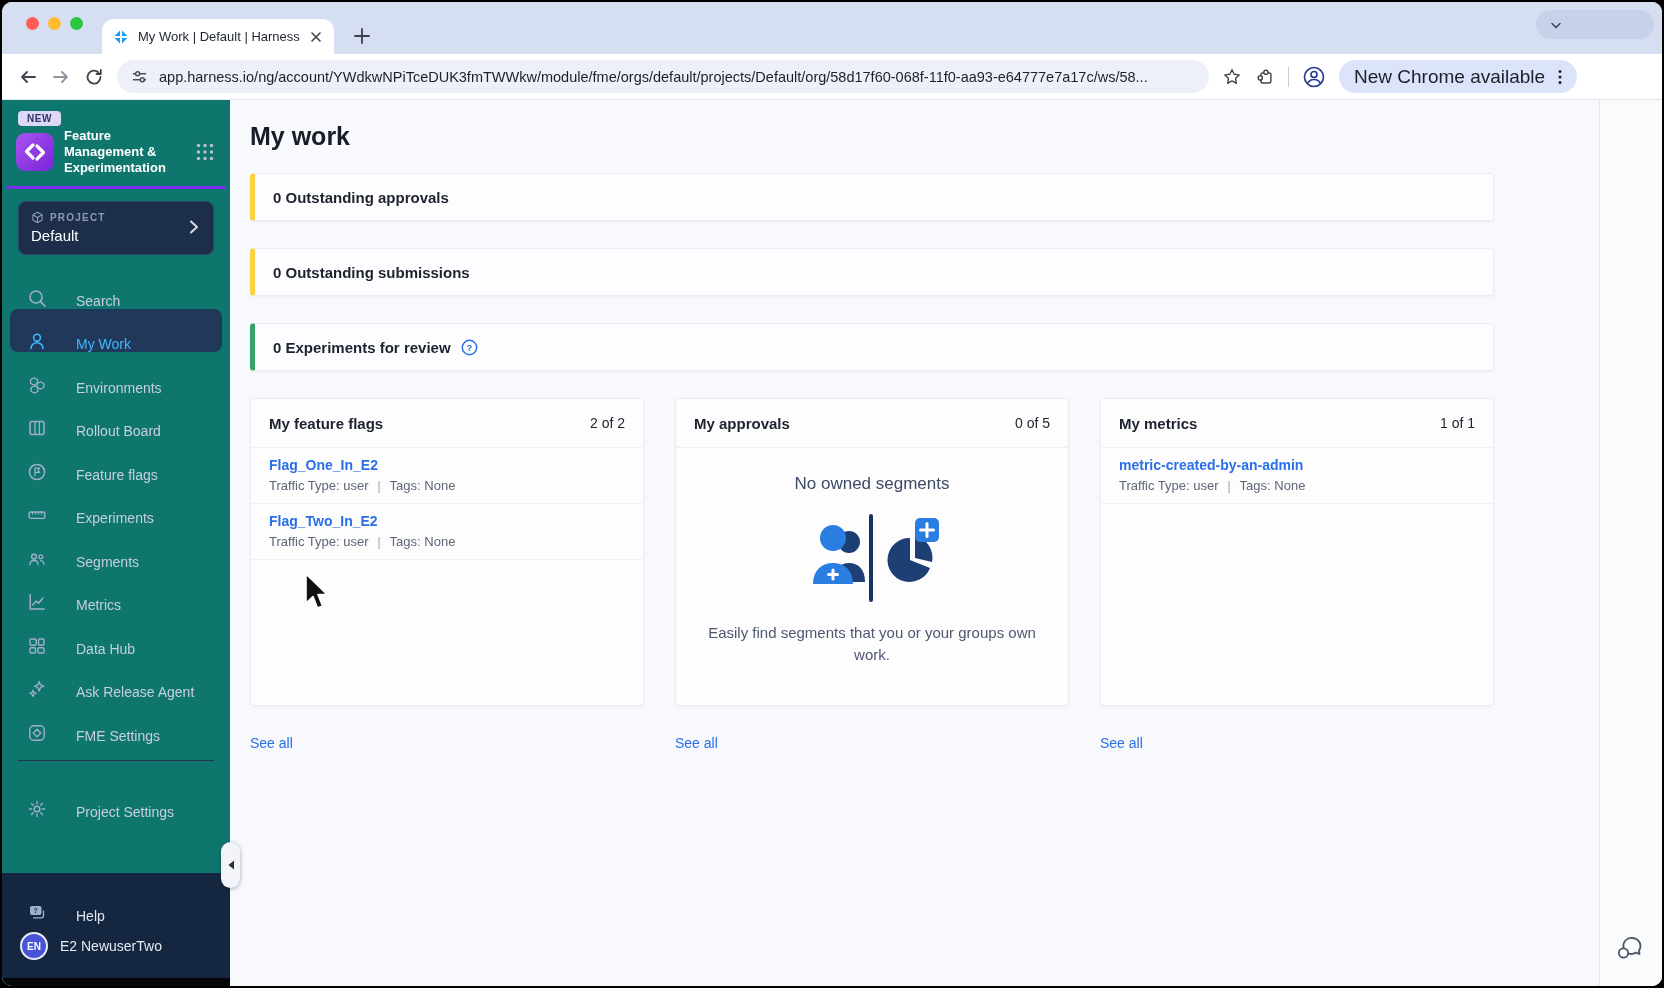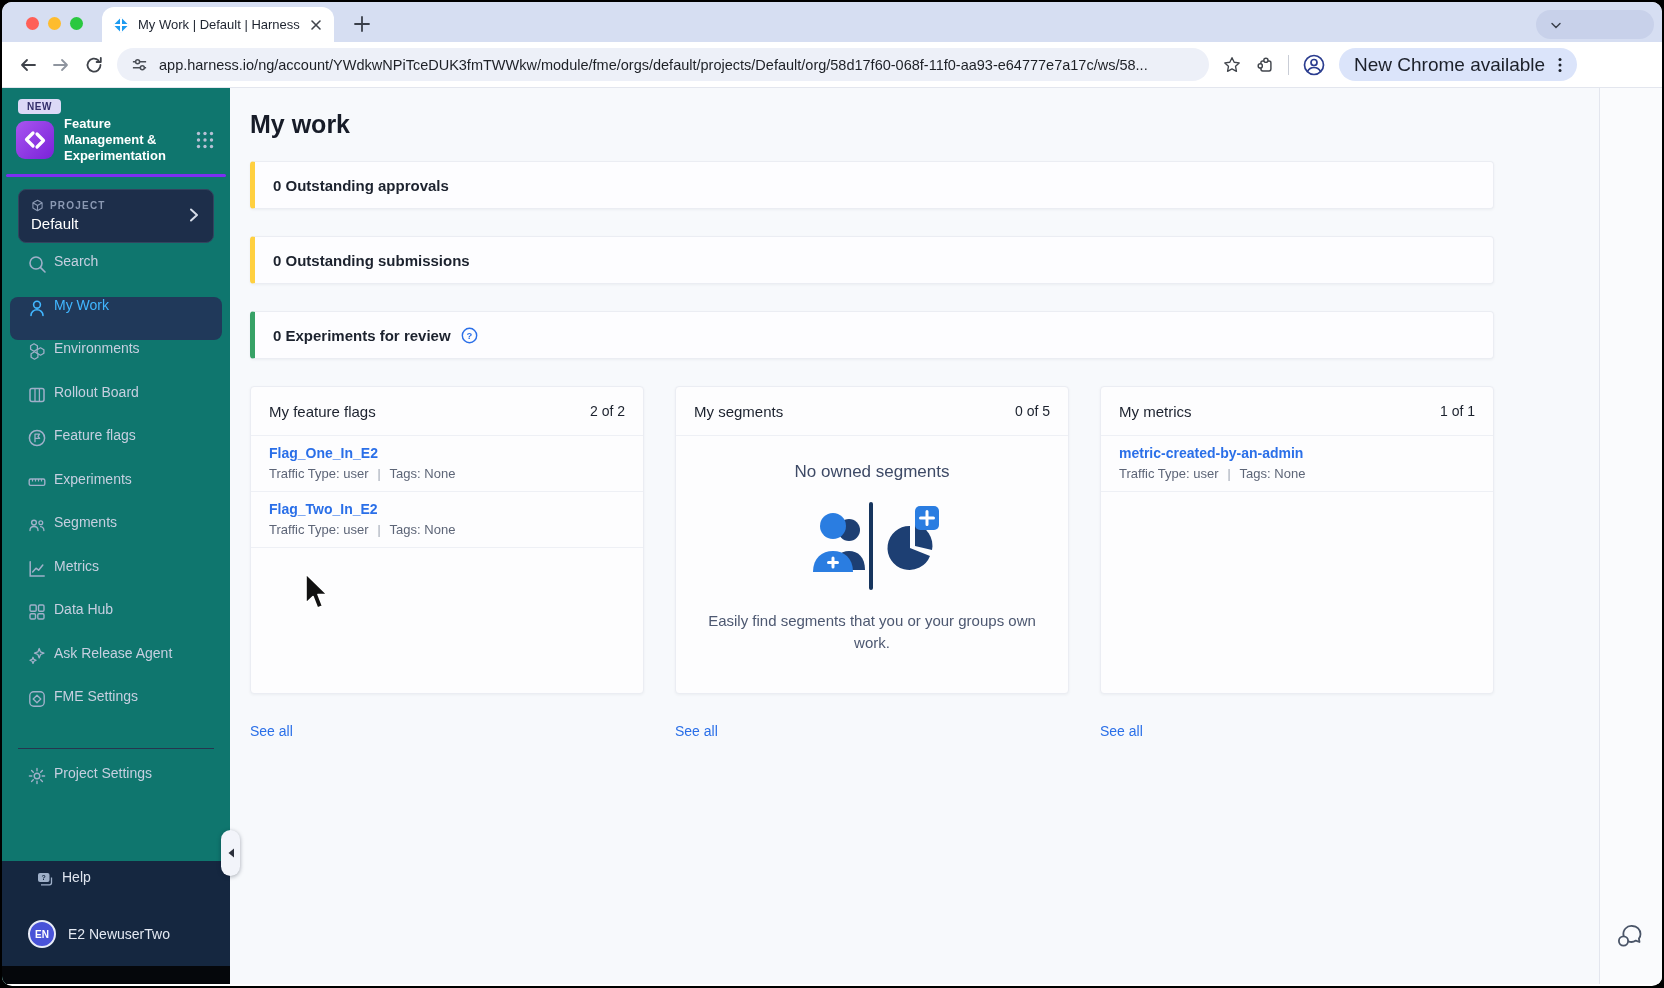--- a/index.html
+++ b/index.html
@@ -1,21 +1,21 @@
 <!DOCTYPE html>
 <html><head>
 <meta charset="utf-8">
 <style>
   * { margin:0; padding:0; box-sizing:border-box; }
   html,body { width:1664px; height:988px; }
   body { background:#000; font-family:"Liberation Sans","DejaVu Sans",sans-serif; position:relative; overflow:hidden; }
   .window { position:absolute; inset:2px; border-radius:10px; overflow:hidden; background:#fff; }
 
   
-  .titlebar { height:40px; background:#d6def2; position:relative; }
+  .titlebar { height:52px; background:#d6def2; position:relative; }
   .traffic { position:absolute; top:15px; left:24px; display:flex; gap:9px; }
   .traffic span { width:13px; height:13px; border-radius:50%; display:block; }
   .tl-close{ background:#ff5f57; } .tl-min{ background:#febc2e; } .tl-zoom{ background:#2ac840; }
   .tab { position:absolute; left:100px; bottom:0; width:232px; height:35px; background:#fff; border-radius:12px 12px 0 0; display:flex; align-items:center; padding:0 10px; gap:8px; }
   .tab-title { flex:1; font-size:13px; color:#1e2430; white-space:nowrap; overflow:hidden; text-overflow:ellipsis; }
   .tab-close { color:#41454d; width:16px; height:16px; flex:none; }
   .newtab-btn { position:absolute; left:348px; bottom:6px; width:24px; height:24px; color:#3a3f4a; }
   .tabsearch { position:absolute; right:8px; top:8px; width:118px; height:29px; border-radius:15px; background:#c8d1ea; display:flex; align-items:center; padding-left:12px; color:#3a3f4a; }
 
   .urlrow { height:46px; background:#fff; display:flex; align-items:center; padding:0 16px; gap:13px; border-bottom:1px solid #e3e6ee; }
@@ -37,43 +37,43 @@
   .app-logo { width:38px; height:38px; border-radius:9px; background:linear-gradient(135deg,#a855f0,#7a22d8); flex:none; display:flex; align-items:center; justify-content:center; }
   .app-title { font-size:13px; font-weight:bold; color:#fff; line-height:16px; width:118px; }
   .grid-ic { margin-left:auto; color:#b6c0d4; width:22px; height:22px; }
   .accent-line { height:3px; background:#7d2ff2; margin:0 4px; border-radius:2px; }
   .proj-card { margin:12px 16px 8px 16px; background:#1d2e4a; border:1px solid #33435f; border-radius:8px; padding:9px 12px 10px 12px; position:relative; }
   .proj-label { display:flex; align-items:center; gap:6px; font-size:10px; letter-spacing:1.2px; color:#8b99b3; font-weight:bold; }
   .proj-name { font-size:15px; color:#fff; margin-top:3px; }
   .proj-chev { position:absolute; right:12px; top:18px; color:#d6dce8; width:14px; height:14px; }
 
   .nav { margin-top:10px; }
-  .nav-item { height:43.5px; margin:0 8px; padding:0 16px; display:flex; align-items:flex-start; gap:6px; font-size:14px; border-radius:8px; color:#c6cfe0; cursor:default; }
+  .nav-item { height:43.5px; margin:0 8px; padding:0 16px; display:flex; align-items:flex-end; gap:28px; font-size:14px; border-radius:8px; color:#c6cfe0; cursor:default; }
   .nav-item .ic { width:22px; height:22px; color:#9fb0c9; flex:none; display:flex; align-items:center; justify-content:center; }
   .nav-item.sel { background:#20395a; color:#41b6ff; }
   .nav-item.sel .ic { color:#41b6ff; }
   .sb-divider { height:1px; background:#26364f; margin:16px 16px; }
-  .sb-bottom { position:absolute; bottom:18px; left:0; right:0; background:#152740; padding:8px 0 10px 8px; }
+  .sb-bottom { position:absolute; bottom:18px; left:0; right:0; background:#152740; padding:8px 0 10px 0; }
   .sb-bottom .nav-item { color:#dfe5ef; }
   .user-row { height:44px; padding:0 18px; display:flex; align-items:center; gap:12px; font-size:14px; color:#e4e9f2; }
   .avatar { width:28px; height:28px; border-radius:50%; background:#4953d8; border:2px solid #e8ecf7; color:#fff; font-size:10px; font-weight:bold; display:flex; align-items:center; justify-content:center; flex:none; }
   .sb-black { position:absolute; bottom:0; left:0; right:0; height:18px; background:#05070b; }
   .collapse-tab { position:absolute; right:-10px; top:742px; width:19px; height:46px; background:#f2f4fa; border-radius:10px; box-shadow:0 1px 4px rgba(10,20,40,.35); display:flex; align-items:center; justify-content:center; z-index:6; }
 
   
   .main { flex:1; padding:14px 0 0 20px; min-width:0; }
   .page-title { font-size:25px; font-weight:bold; color:#171c28; margin:8px 0 22px 0; }
   .alert { width:1244px; height:48px; background:#fdfdff; border:1px solid #ebedf3; border-left:5px solid #ffd040; border-radius:4px; box-shadow:0 1px 3px rgba(25,35,60,.05); display:flex; align-items:center; gap:10px; padding:0 18px; font-size:15px; font-weight:bold; color:#1c222e; margin-bottom:27px; }
   .help-badge { width:17px; height:17px; flex:none; }
 
   .cards { display:flex; gap:31px; width:1244px; }
   .card-col { width:394px; }
   .card { height:308px; background:#fdfdfe; border:1px solid #ebedf3; border-radius:4px; box-shadow:0 1px 3px rgba(25,35,60,.05); display:flex; flex-direction:column; overflow:hidden; }
   .card-head { height:49px; flex:none; display:flex; align-items:center; justify-content:space-between; padding:0 18px; border-bottom:1px solid #eef0f5; }
-  .card-title { font-size:15px; font-weight:normal; color:#1c222e; }
+  .card-title { font-size:15px; font-weight:bold; color:#1c222e; }
   .card-count { font-size:14px; color:#1c222e; }
   .card-row { padding:9px 18px 10px 18px; border-bottom:1px solid #eef0f5; }
   .row-link { font-size:14px; font-weight:bold; color:#2a6fe8; margin-bottom:5px; cursor:pointer; }
   .row-meta { font-size:13px; color:#5d6577; display:flex; align-items:center; }
   .row-meta .pipe { color:#9aa2b0; margin:0 9px; font-size:12px; }
   .seg-body { flex:1; display:flex; flex-direction:column; align-items:center; padding-top:26px; }
   .seg-title { font-size:17px; color:#3e4a66; margin-bottom:16px; }
   .seg-desc { font-size:15px; color:#4d5871; line-height:22px; text-align:center; width:345px; margin-top:16px; }
   .see-all { margin-top:29px; font-size:14px; color:#2a6fe8; cursor:pointer; display:inline-block; }
 
@@ -383,21 +383,21 @@
                 <span>Tags: None</span>
               </div>
             </div>
           </div>
           <span class="see-all">See all</span>
         </div>
 
         <div class="card-col">
           <div class="card">
             <div class="card-head">
-              <span class="card-title">My segments</span>
+              <span class="card-title">My approvals</span>
               <span class="card-count">0 of 5</span>
             </div>
             <div class="seg-body">
               <div class="seg-title">No owned segments</div>
               <svg width="150" height="96" viewBox="0 0 150 96">
                 <circle cx="52" cy="32" r="11" fill="#1d3f73"></circle>
                 <path d="M36 72 c0-13 7-19 16-19 s16 6 16 19 Z" fill="#1d3f73"></path>
                 <circle cx="36" cy="28" r="13" fill="#2a7de1"></circle>
                 <path d="M16 74 c0-14 9-21 20-21 s20 7 20 21 Z" fill="#2a7de1"></path>
                 <path d="M36 60 v9 M31.5 64.5 h9" stroke="#fff" stroke-width="3" stroke-linecap="round"></path>

